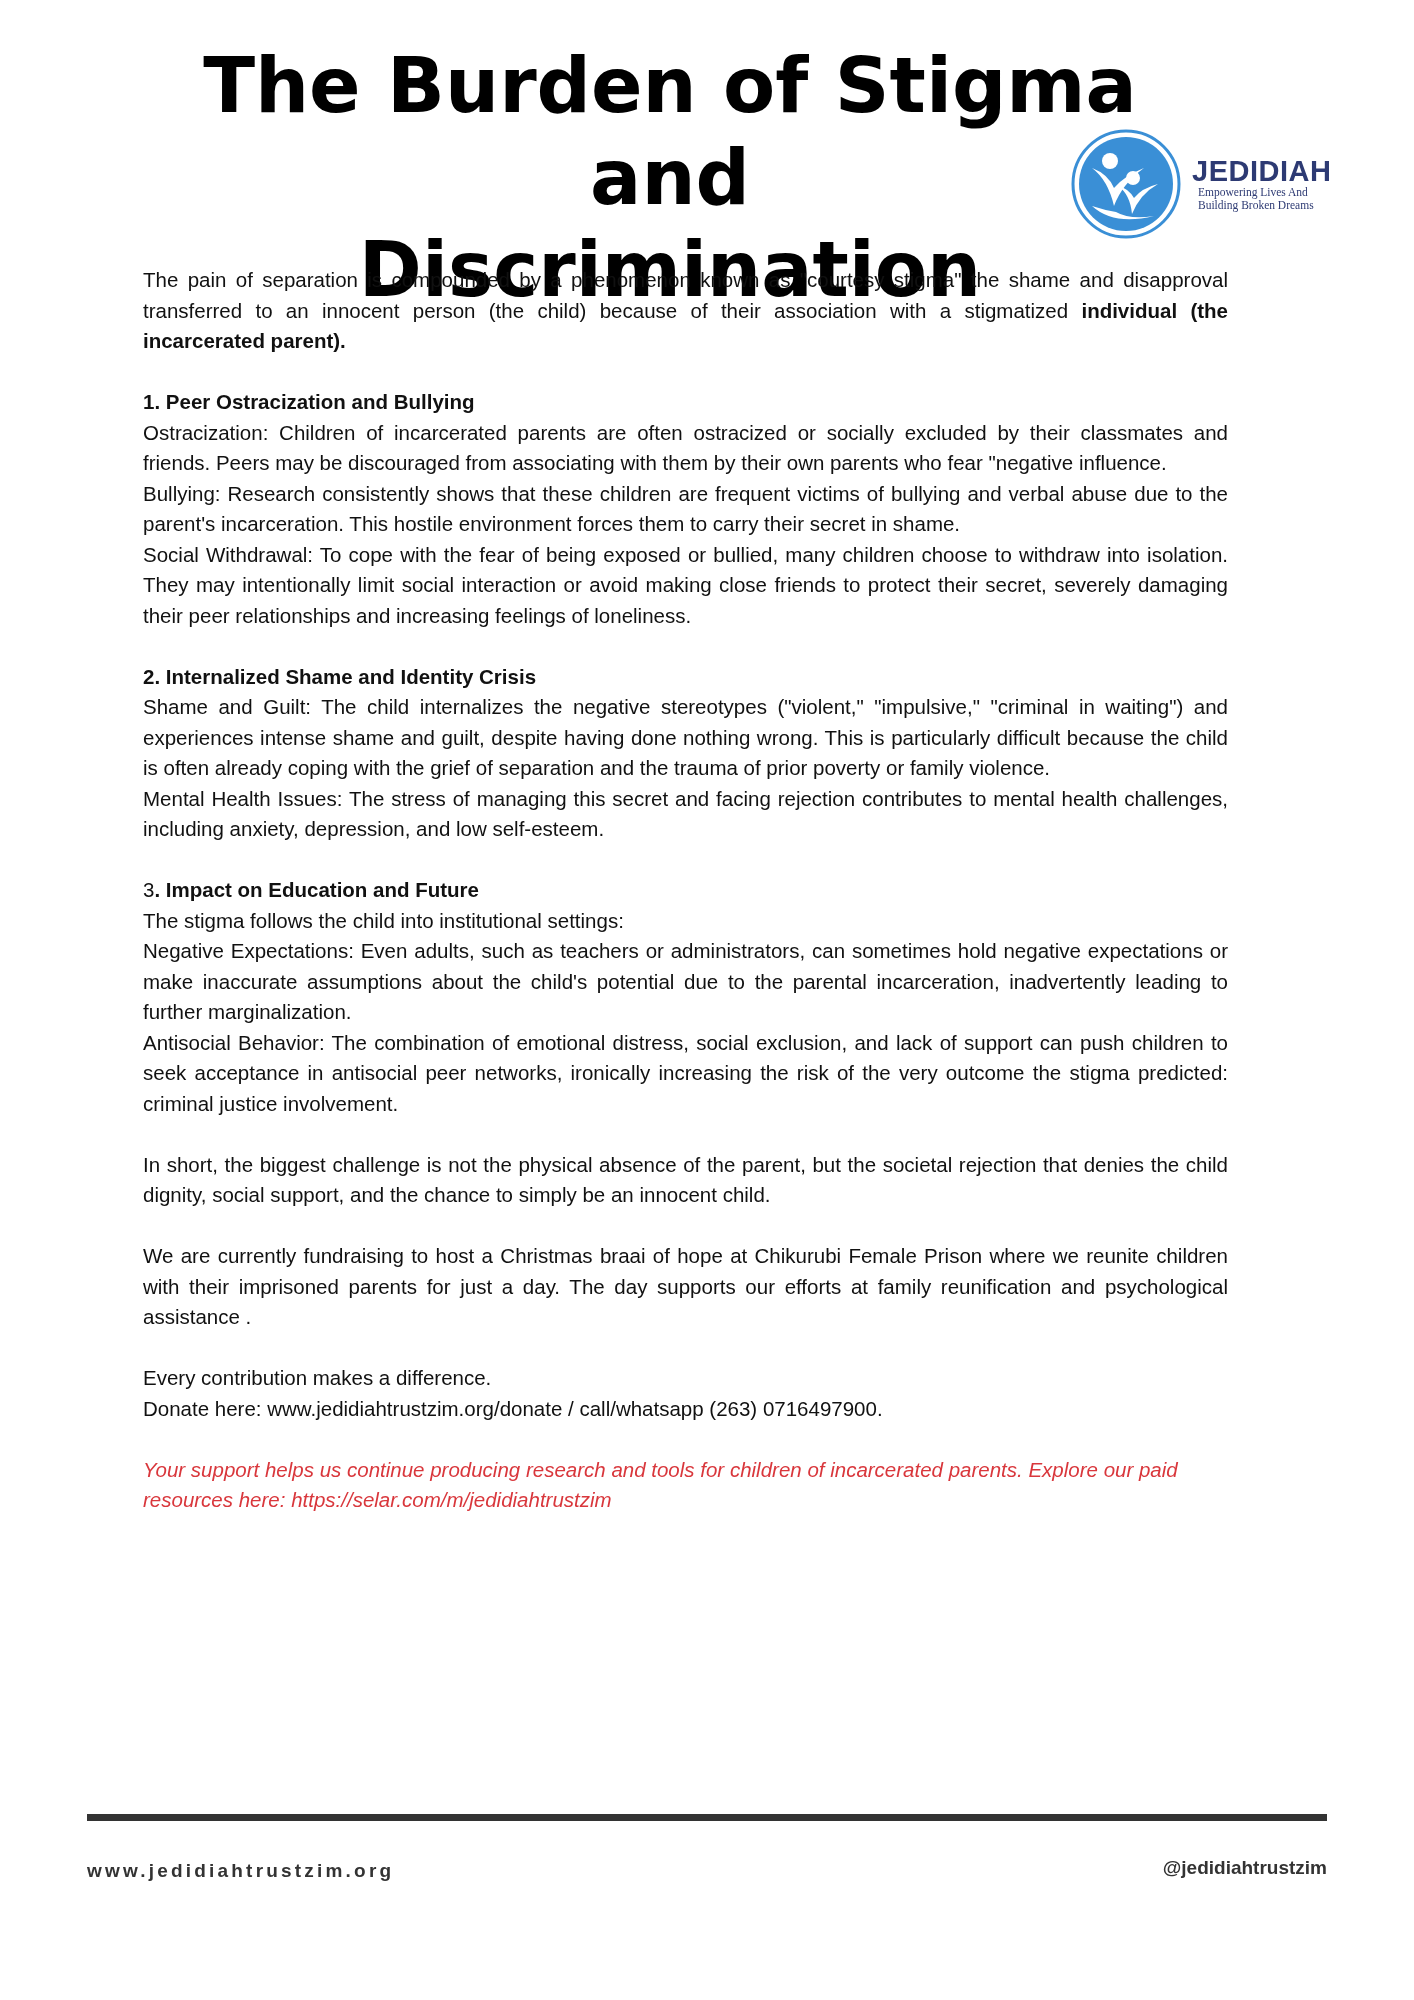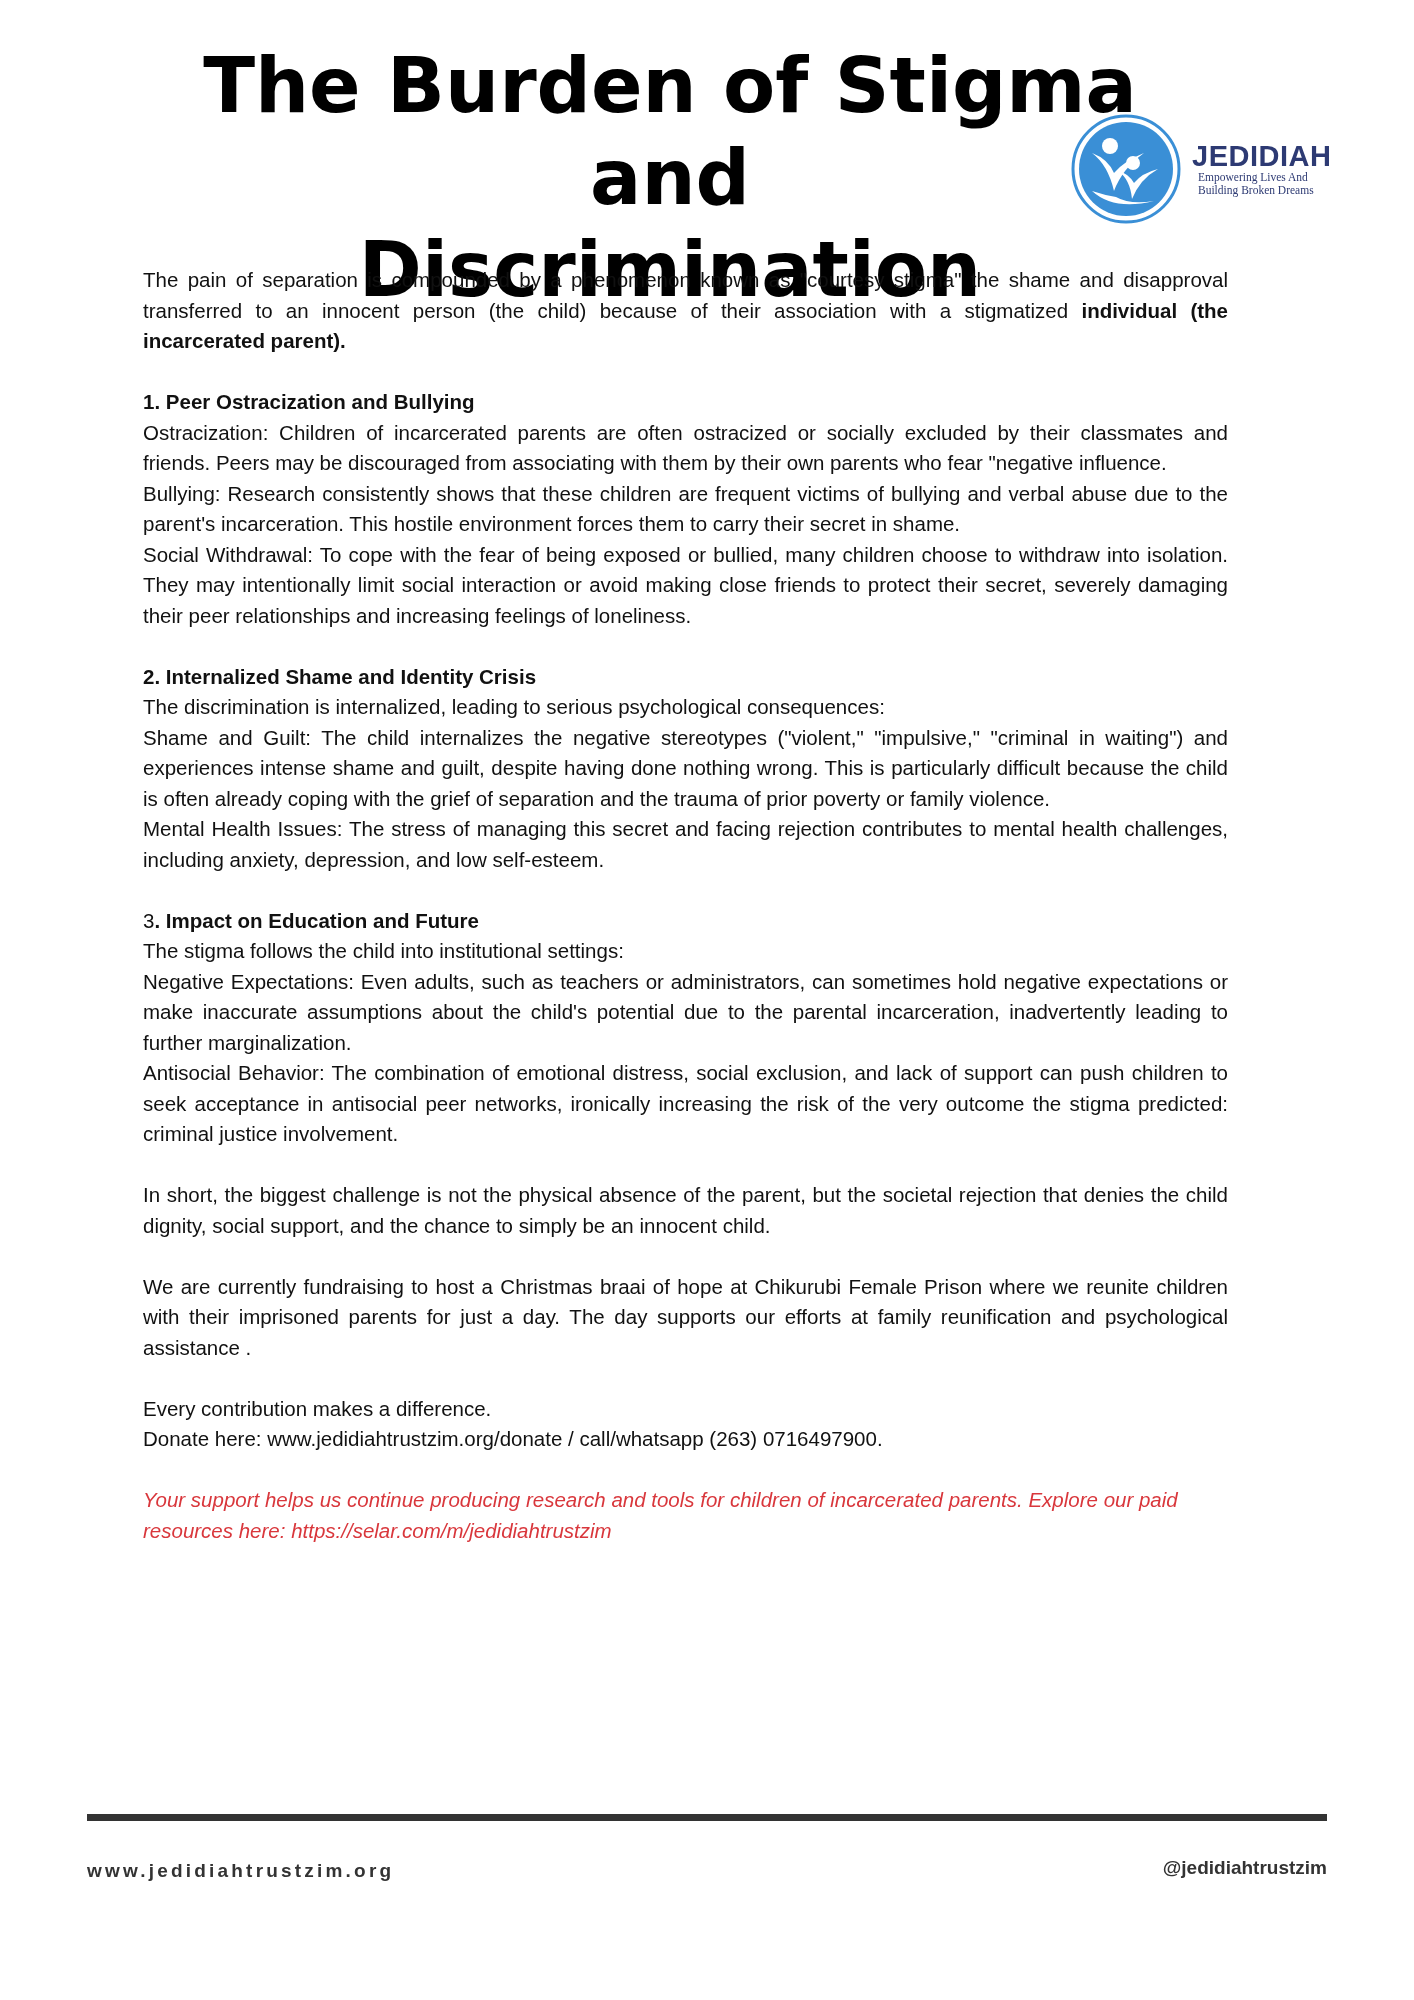--- a/index.html
+++ b/index.html
@@ -2,21 +2,21 @@
 <html><head>
 <meta charset="utf-8">
 <style>
   html, body { margin: 0; padding: 0; background: #ffffff; }
   body { width: 1414px; height: 2000px; position: relative; overflow: hidden; font-family: "Liberation Sans", sans-serif; color: #111; }
   .title {
     position: absolute; left: 140px; top: 40px; width: 1060px;
     text-align: center; font-family: "DejaVu Sans", sans-serif; font-weight: bold;
     font-size: 76px; line-height: 92px; letter-spacing: 0px; color: #000;
   }
-  .logo { position: absolute; left: 1070px; top: 109px; width: 280px; height: 120px; display: flex; align-items: center; }
+  .logo { position: absolute; left: 1070px; top: 124px; width: 280px; height: 120px; display: flex; align-items: center; }
   .logo svg { flex: none; }
   .logo-text { margin-left: 10px; }
   .logo-name { font-family: "Liberation Sans", sans-serif; font-weight: bold; color: #2d3a73; font-size: 29px; letter-spacing: 0.5px; line-height: 30px; }
   .logo-tag { font-family: Liberation Serif, serif; color: #2d3a73; font-size: 11.5px; line-height: 13px; margin-left: 6px; }
   .content {
     position: absolute; left: 143px; top: 265px; width: 1085px;
     font-family: "Liberation Sans", sans-serif; font-size: 20.5px; line-height: 30.5px; color: #111;
     text-align: justify;
   }
   .content p { margin: 0; }
@@ -56,21 +56,20 @@
   <p><span>The pain of separation is compounded by a phenomenon known as "courtesy stigma" the shame and disapproval transferred to an innocent person (the child) because of their association with a stigmatized </span><span class="bold">individual (the incarcerated parent).</span></p>
   <div class="gap"></div>
 
   <p><span class="bold">1.</span><span class="bold"> Peer Ostracization and Bullying</span></p>
   <p>Ostracization: Children of incarcerated parents are often ostracized or socially excluded by their classmates and friends. Peers may be discouraged from associating with them by their own parents who fear "negative influence.</p>
   <p>Bullying: Research consistently shows that these children are frequent victims of bullying and verbal abuse due to the parent's incarceration. This hostile environment forces them to carry their secret in shame.</p>
   <p>Social Withdrawal: To cope with the fear of being exposed or bullied, many children choose to withdraw into isolation. They may intentionally limit social interaction or avoid making close friends to protect their secret, severely damaging their peer relationships and increasing feelings of loneliness.</p>
   <div class="gap"></div>
 
   <p><span class="bold">2.</span><span class="bold"> Internalized Shame and Identity Crisis</span></p>
-  <p>The discrimination is internalized, leading to serious psychological consequences:</p>
   <p>Shame and Guilt: The child internalizes the negative stereotypes ("violent," "impulsive," "criminal in waiting") and experiences intense shame and guilt, despite having done nothing wrong. This is particularly difficult because the child is often already coping with the grief of separation and the trauma of prior poverty or family violence.</p>
   <p>Mental Health Issues: The stress of managing this secret and facing rejection contributes to mental health challenges, including anxiety, depression, and low self-esteem.</p>
   <div class="gap"></div>
 
   <p><span>3</span><span class="bold">. Impact on Education and Future</span></p>
   <p>The stigma follows the child into institutional settings:</p>
   <p>Negative Expectations: Even adults, such as teachers or administrators, can sometimes hold negative expectations or make inaccurate assumptions about the child's potential due to the parental incarceration, inadvertently leading to further marginalization.</p>
   <p>Antisocial Behavior: The combination of emotional distress, social exclusion, and lack of support can push children to seek acceptance in antisocial peer networks, ironically increasing the risk of the very outcome the stigma predicted: criminal justice involvement.</p>
   <div class="gap"></div>
 

